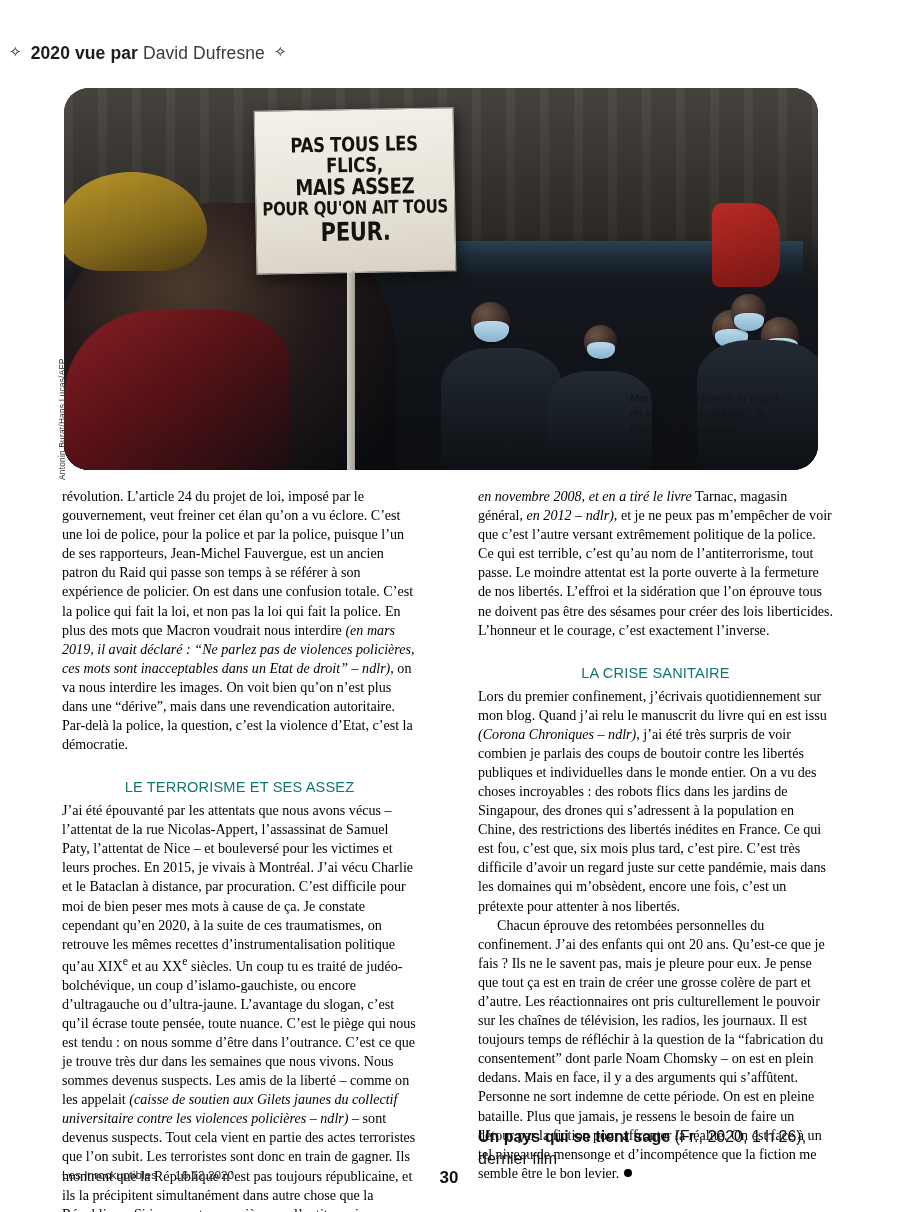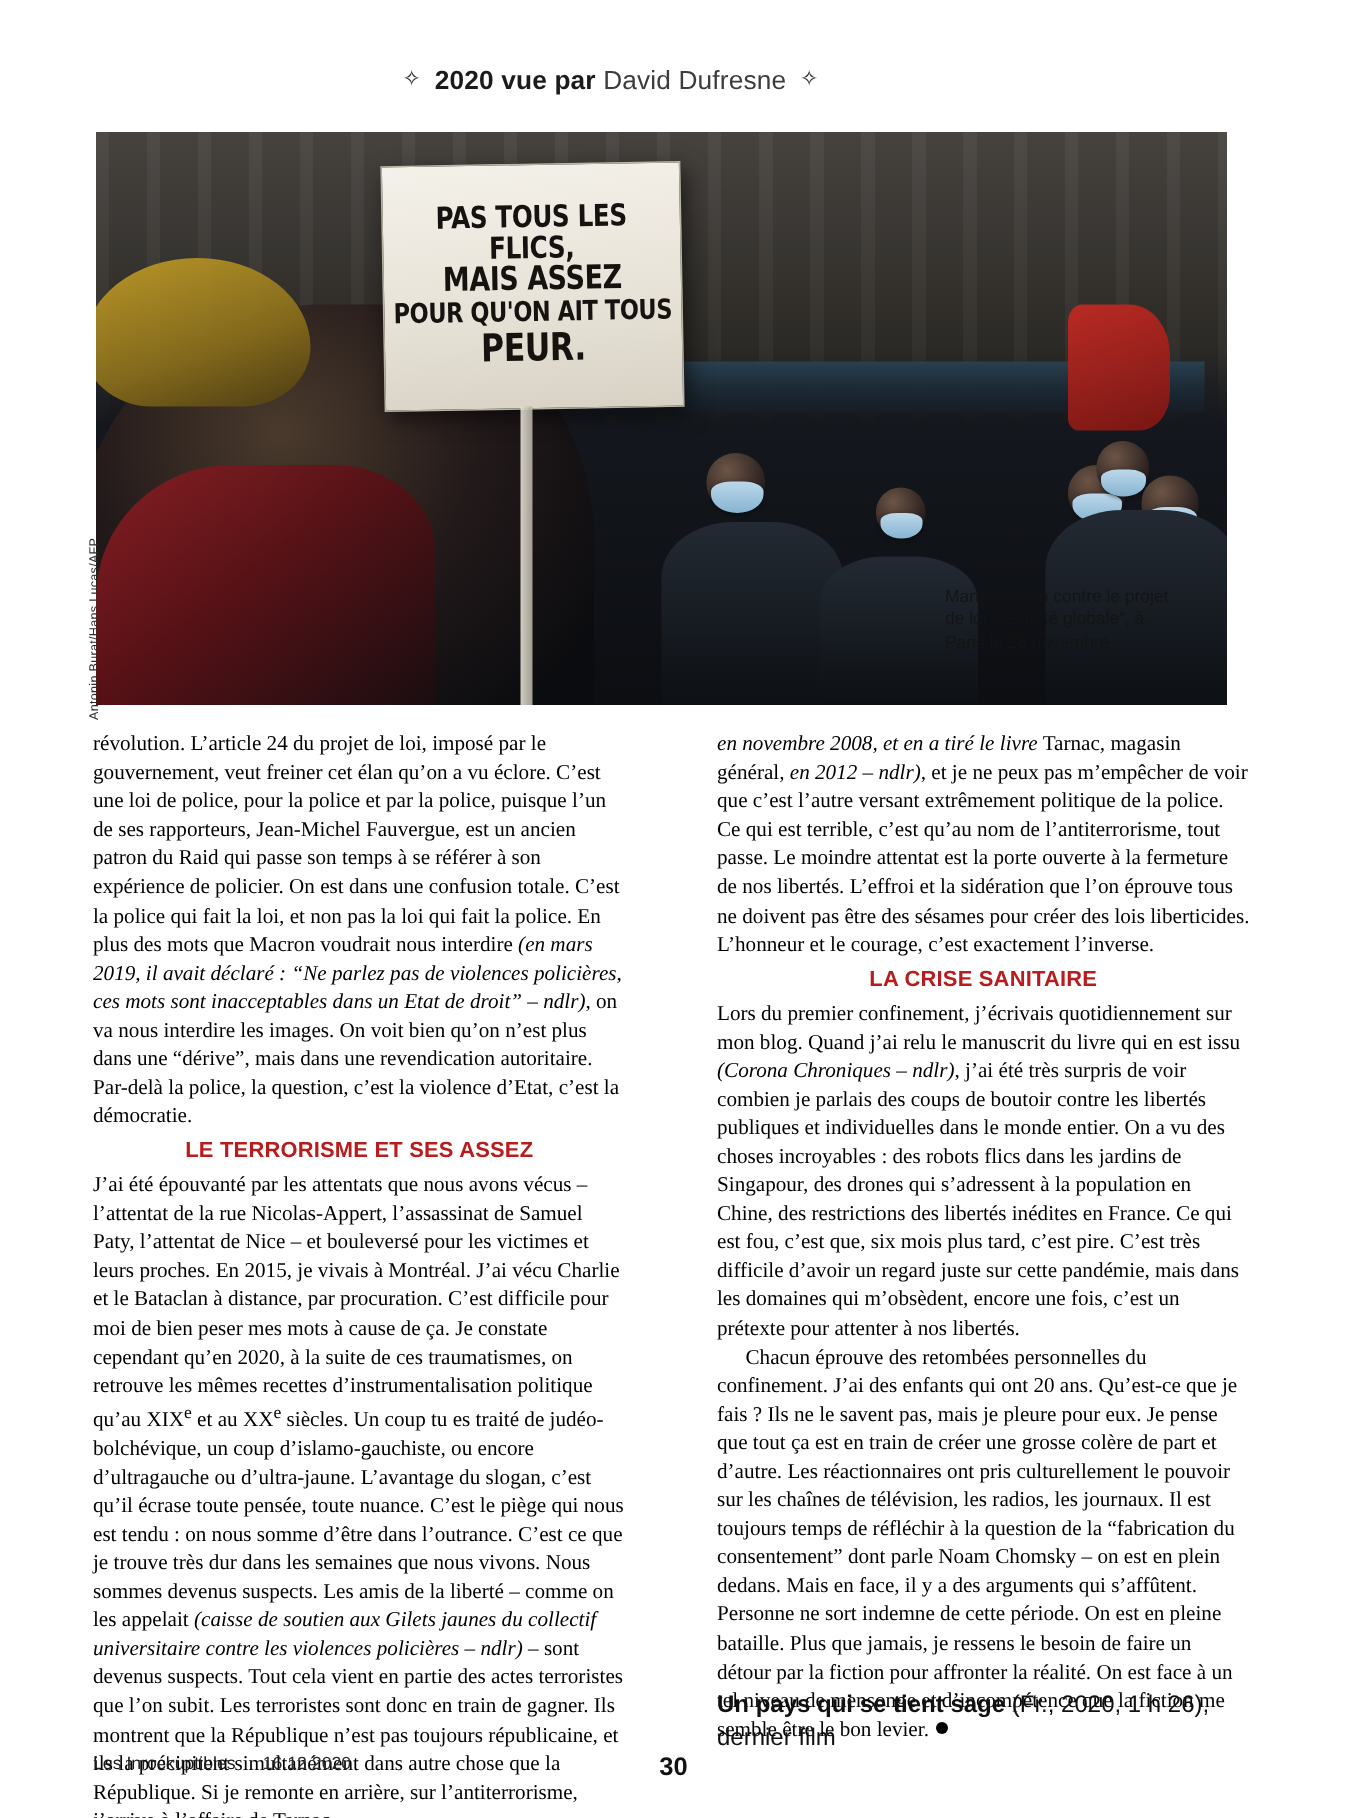--- a/index.html
+++ b/index.html
@@ -16,21 +16,21 @@
     font-family: "Liberation Serif", serif;
     color: #000000;
   }
 
   
   .masthead {
     position: absolute;
     top: 43px;
     left: 0;
     width: 814px;
-    text-align: center;
+    text-align: left;
     font-family: "Liberation Sans", sans-serif;
     font-size: 17.5px;
     letter-spacing: 0.1px;
     color: #1b1b1b;
     white-space: nowrap;
   }
   .masthead .star {
     display: inline-block;
     font-size: 15px;
     color: #2b2b2b;
@@ -46,20 +46,21 @@
     left: 64px;
     top: 88px;
     width: 754px;
     height: 382px;
   }
   .photo {
     position: absolute;
     inset: 0;
     overflow: hidden;
     background: #11151c;
+    border-radius: 25px;
   }
   
   .bg-buildings {
     position: absolute;
     left: 0; top: 0; width: 100%; height: 58%;
     background:
       linear-gradient(180deg, #4a4743 0%, #3b3834 35%, #2a2824 75%, #1d1b19 100%);
   }
   .bg-buildings::before {
     content: "";
@@ -221,26 +222,26 @@
   }
   .col-left  { left: 62px; }
   .col-right { left: 478px; }
 
   .col p { margin: 0; }
   .col p.indent { text-indent: 19px; }
   .col i, .col em { font-style: italic; }
 
   .section-head {
     font-family: "Liberation Sans", sans-serif;
-    font-weight: bold;
+    font-weight: normal;
     font-size: 14.6px;
     letter-spacing: .15px;
     text-align: center;
-    margin: 4px 0 3px 0;
-    color: #b91c1c;
+    margin: 24px 0 3px 0;
+    color: #0f766e;
   }
 
   .enddot {
     display: inline-block;
     width: 8px; height: 8px;
     border-radius: 50%;
     background: #000;
     margin-left: 5px;
     vertical-align: 1px;
   }

